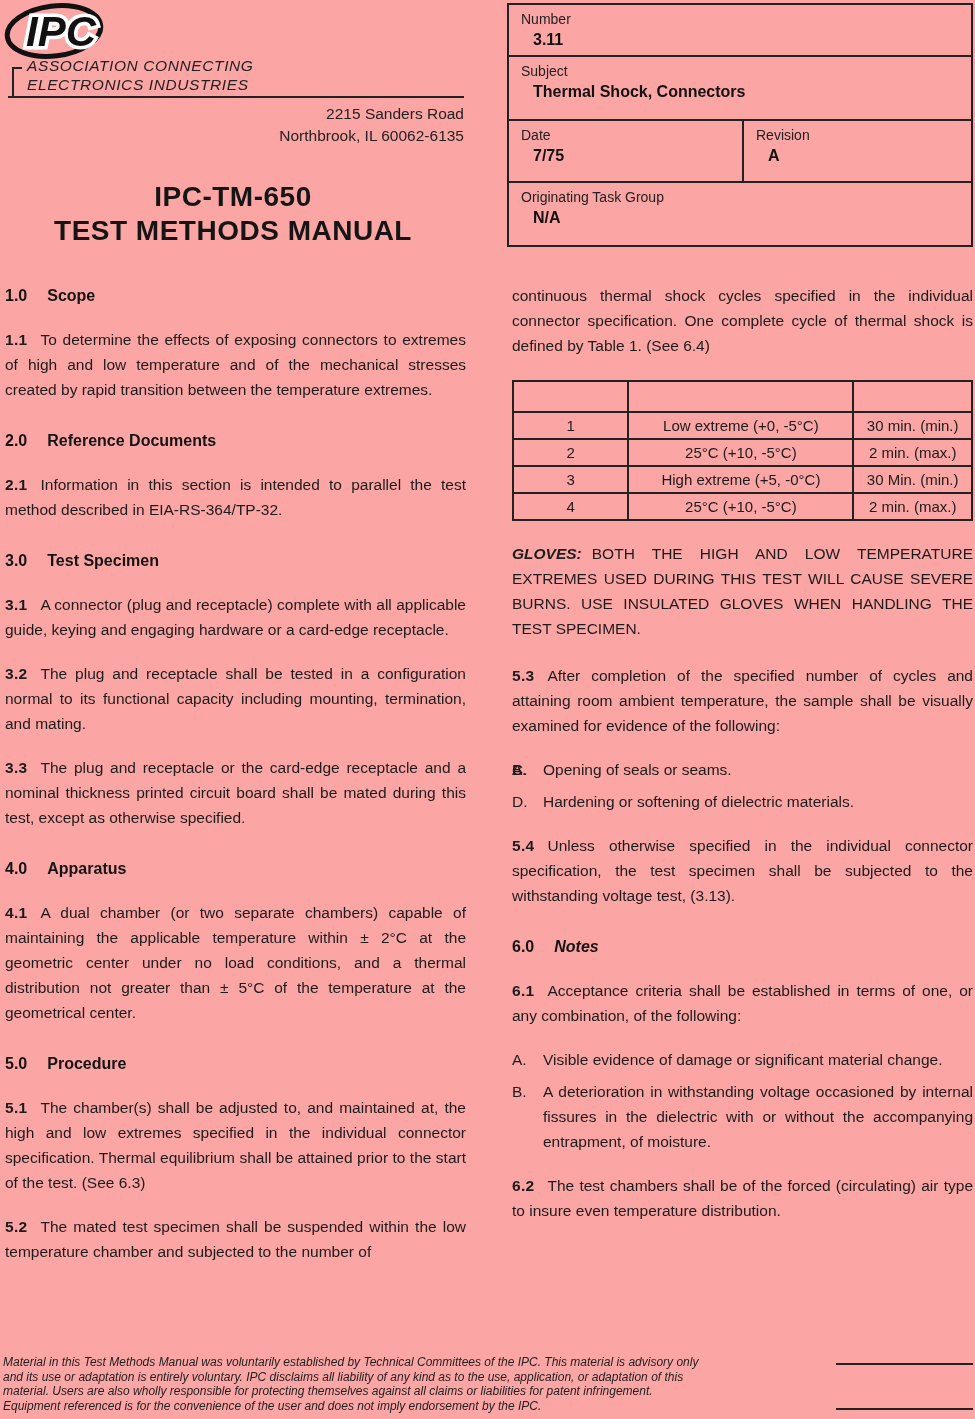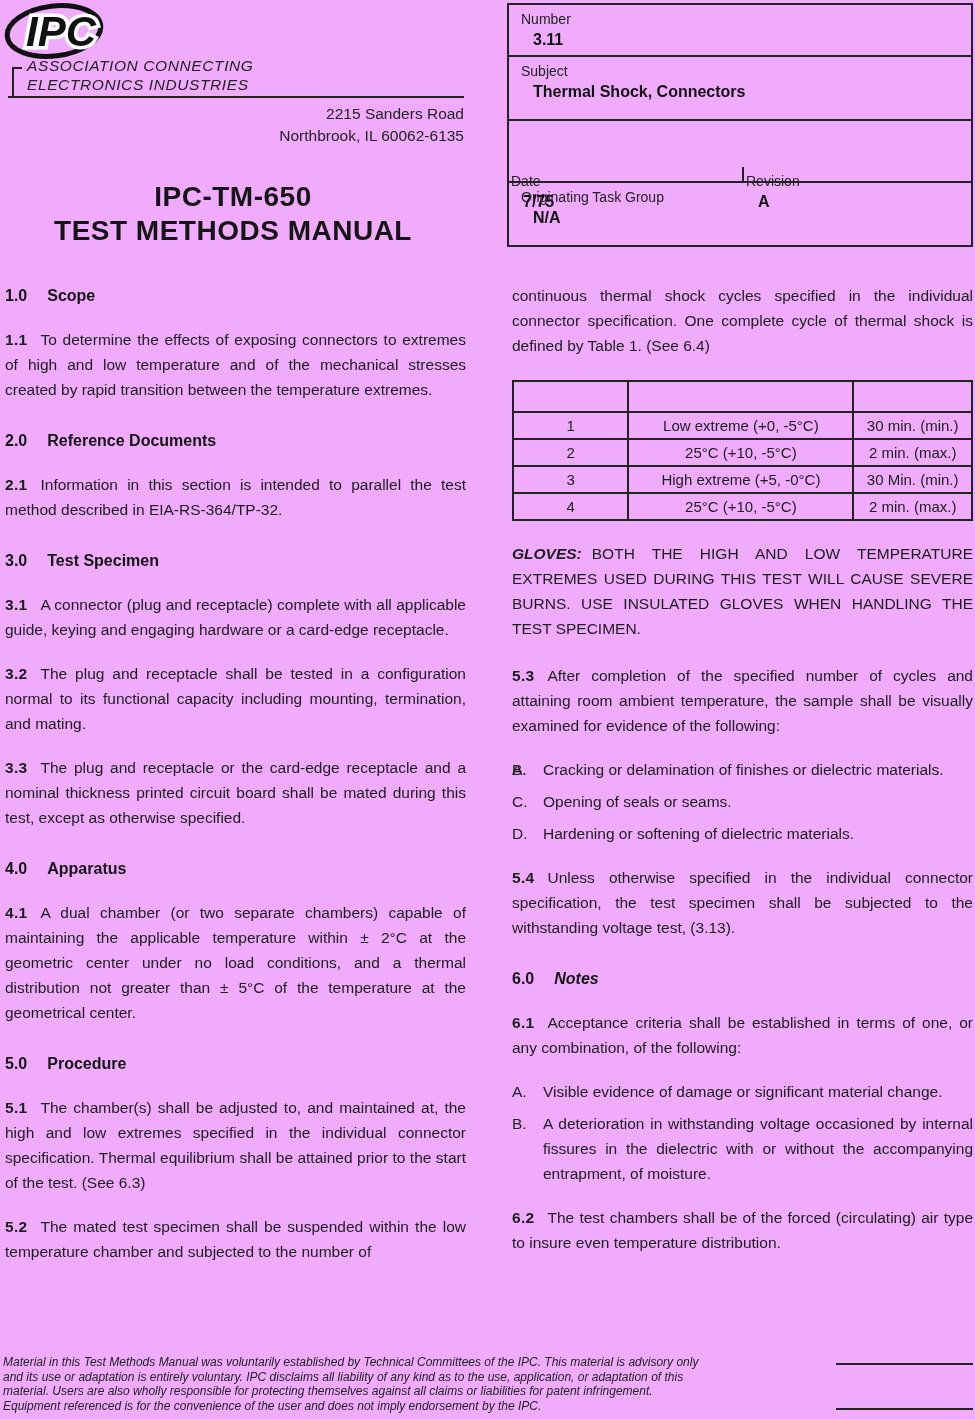--- a/index.html
+++ b/index.html
@@ -1,20 +1,20 @@
 <!DOCTYPE html>
 <html><head>
 <meta charset="utf-8">
 <style>
   * { margin:0; padding:0; box-sizing:border-box; }
   html,body { background:#e8e8e8; }
   body { font-family:"Liberation Sans", sans-serif; color:#111; }
   .page {
     position:relative; width:975px; height:1419px;
-    background:#f0abfc; margin:0 auto; overflow:hidden;
+    background:#fca5a5; margin:0 auto; overflow:hidden;
   }
 
   
   .logo { position:absolute; left:4px; top:2px; }
   .assoc {
     position:absolute; left:27px; top:56px;
     font-style:italic; font-size:15.5px; line-height:19px;
     letter-spacing:0.6px; color:#222;
   }
   .bracket-v { position:absolute; left:12px; top:67px; width:2px; height:30px; background:#222; }
@@ -34,21 +34,21 @@
   .info-box {
     position:absolute; left:507px; top:3px; width:466px; height:244px;
     border:2px solid #222;
   }
   .ib-row { border-bottom:2px solid #222; padding:6px 0 0 12px; }
   .ib-row:last-child { border-bottom:none; }
   .ib-r1 { height:52px; }
   .ib-r2 { height:64px; }
   .ib-r3 { height:62px; padding:0; display:flex; }
   .ib-r4 { height:60px; }
-  .ib-cell { padding:6px 0 0 2px;margin-top:46px; }
+  .ib-cell { padding:6px 0 0 12px; }
   .ib-c1 { width:235px; border-right:2px solid #222; }
   .ib-c2 { flex:1; }
   .ib-label { font-size:14px; color:#222; }
   .ib-value { font-size:16px; font-weight:bold; margin:4px 0 0 12px; color:#111; }
 
   
   .columns {
     position:absolute; left:5px; top:283px; width:968px;
     display:flex; gap:46px;
   }
@@ -230,21 +230,21 @@
       </p>
 
       <p class="para">
         <b class="pnum">5.3</b><span>After completion of the specified number of cycles and attaining room ambient temperature, the sample shall be visually examined for evidence of the following:</span>
       </p>
       <div class="list">
         <div class="li">
           <span class="letter">A.</span>
         </div>
         <div class="li">
-          <span class="letter">B.</span><span>Cracking or delamination of finishes or dielectric materials.</span>
+          <span class="letter">B.</span>
         </div>
         <div class="li">
           <span class="letter">C.</span><span>Opening of seals or seams.</span>
         </div>
         <div class="li">
           <span class="letter">D.</span><span>Hardening or softening of dielectric materials.</span>
         </div>
       </div>
 
       <p class="para">

